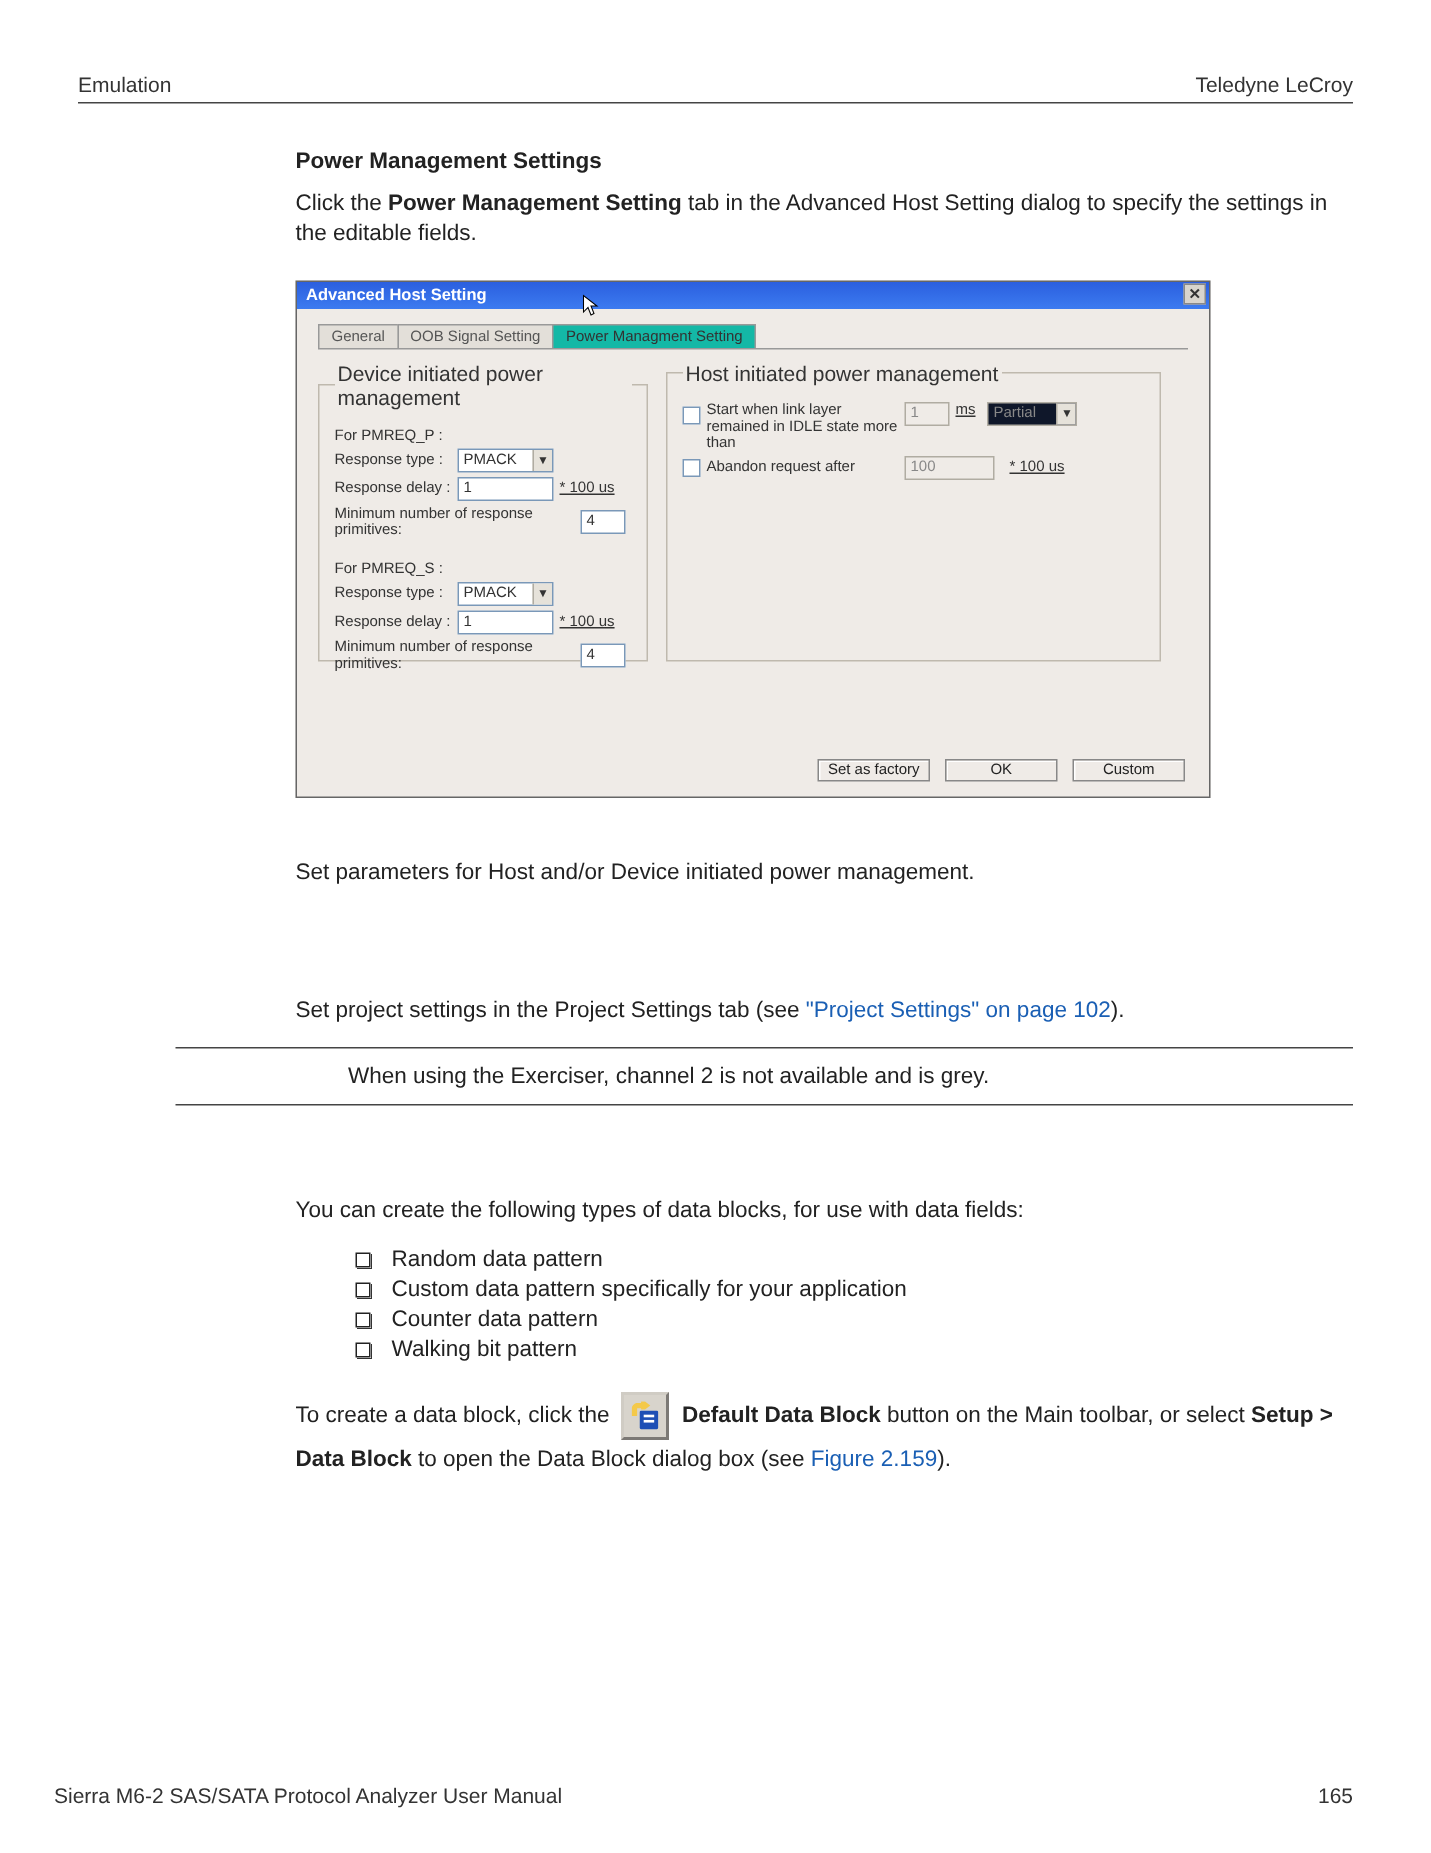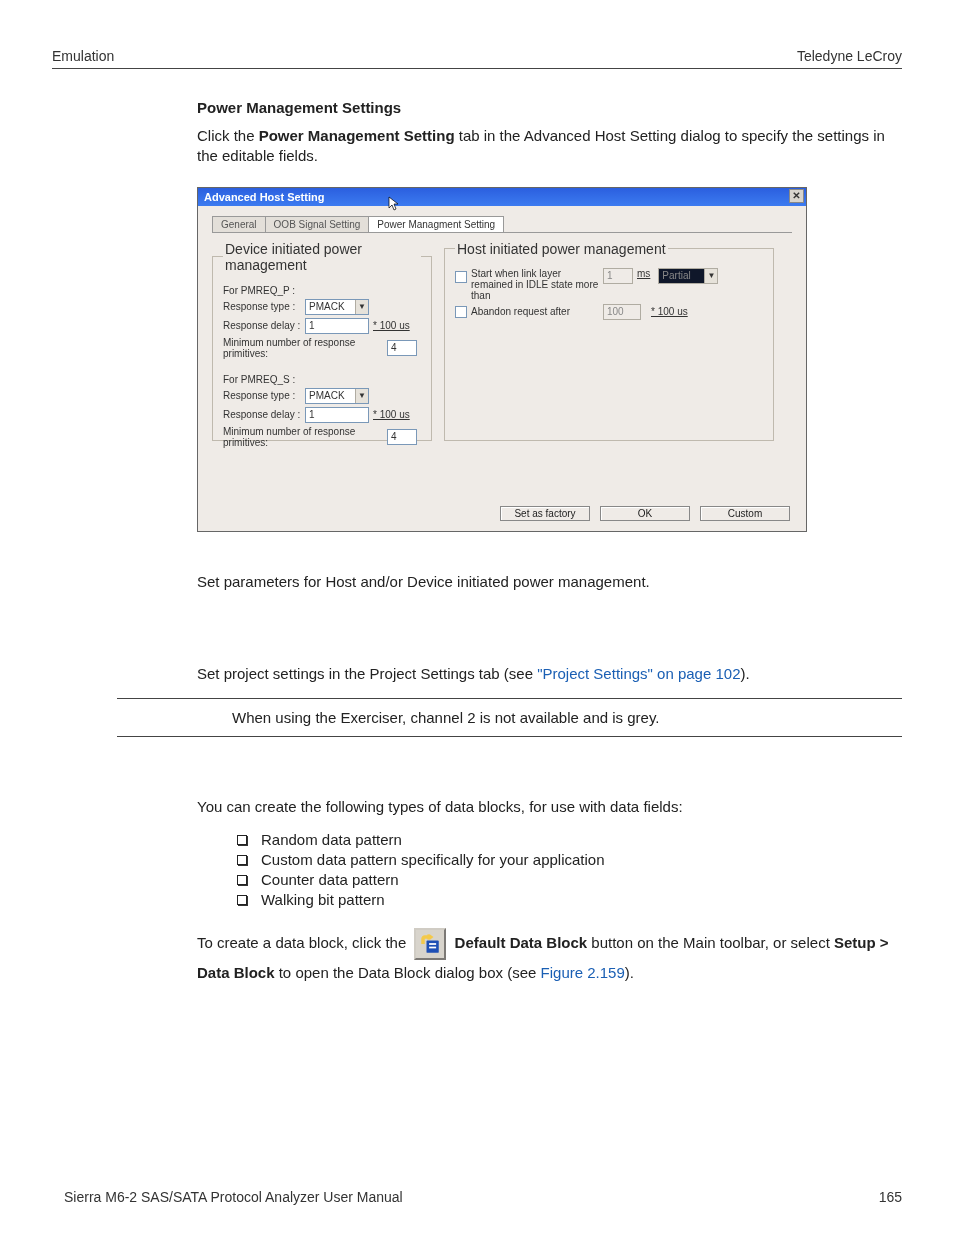--- a/index.html
+++ b/index.html
@@ -54,21 +54,21 @@
   .ss-close {
     position: absolute; right: 2px; top: 1px;
     width: 15px; height: 14px;
     background: #d8d4cd; border: 1px solid #888;
     display:flex;align-items:center;justify-content:center;
     font-family: Arial; font-size:10px; font-weight:700;color:#333;
   }
   .ss-cursor { position:absolute; left:190px; top:8px; color:#fff; font-size:14px; transform: rotate(0deg);}
   .ss-tabs { display:flex; padding: 10px 14px 0 14px; font-size:10px; }
   .ss-tab { padding: 2px 8px; border:1px solid #999;border-bottom:none;background:#efebe7;margin-right:-1px;color:#333; }
-  .ss-tab.active { background:#ffffff; position:relative;}
+  .ss-tab.active { background:#14b8a6; position:relative;}
   .ss-tab.inactive { background:#e3dfd9; color:#555;}
   .ss-tabline { border-top:1px solid #999; margin: 0 14px; position:relative; top:0; }
   .ss-body { display:flex; padding: 8px 14px 0 14px; gap:12px; }
   fieldset.grp {
     border:1px solid #bfb9ae;
     padding: 8px 10px 10px 10px;
     font-size:10px;
     position:relative;
   }
   fieldset.grp > legend { font-size:14px; color:#333; padding: 0 2px;}
@@ -88,40 +88,40 @@
     border:1px solid #7a98b8;background:#fff;height:16px;font-size:10px;padding:0 3px;
     display:flex;align-items:center;min-width:30px;
   }
   .inp.disabled{ background:#efebe7;color:#888;border-color:#b0aca2;}
   .chk { width:12px;height:12px;border:1px solid #7a98b8;background:#fff;flex-shrink:0;}
   .unit { font-size:10px;color:#333;text-decoration:underline;}
   .sect-label { font-size:10px;color:#333;margin:4px 0 2px 0;}
   .ss-btns { position:absolute; bottom:10px; right:16px; display:flex; gap:10px;}
   .ss-btn {
     border:1px solid #888; background:#efebe7; font-size:10px;
-    padding: 1px 0; width:90px; text-align:center; color:#222;
+    padding: 1px 0; width:75px; text-align:center; color:#222;
     box-shadow: 1px 1px 0 #fff inset;
   }
   hr.rule { border:none;border-top:1px solid #444; margin: 10px 0; }
   .note-block { margin: 0 0 0 65px; }
   .note-text { margin: 6px 0 6px 115px; color:#222; }
   .list { margin: 10px 0 20px 40px; }
   .list-item { display:flex; align-items:flex-start; gap:14px; margin: 3px 0; }
   .list-item .mark {
     width:10px;height:10px;border:1.5px solid #222;margin-top:4px;flex-shrink:0;
     box-shadow: 1px 1px 0 #333;
   }
   .inline-icon {
     display:inline-block; width:32px;height:32px;vertical-align:middle;
     border:2px outset #d0ccc4; background:#d8d4cc; margin: 0 4px;
     position: relative;
   }
   .inline-icon svg { position:absolute; inset:0; }
   .footer {
-    position:absolute; bottom: 30px; left:64px; right:52px;
+    position:absolute; bottom: 30px; left:36px; right:52px;
     display:flex; justify-content:space-between;
     font-size:14px; color:#333;
   }
   .big-gap { height: 58px; }
 </style>
 </head>
 <body>
 
 <div class="page">
 
@@ -221,21 +221,21 @@
             <span class="unit">ms</span>
             <div class="sel disabled" style="width:54px;margin-left:4px;">
               <span>Partial</span>
               <span class="chev">▼</span>
             </div>
           </div>
 
           <div class="row">
             <div class="chk"></div>
             <span style="width:128px">Abandon request after</span>
-            <div class="inp disabled" style="width:38px">
+            <div class="inp disabled" style="width:60px">
                 <span>100</span>
               </div>
             <span class="unit" style="margin-left:6px;">* 100 us</span>
           </div>
         </fieldset>
       </div>
 
       <div class="ss-btns">
         <div class="ss-btn">Set as factory</div>
         <div class="ss-btn">OK</div>

